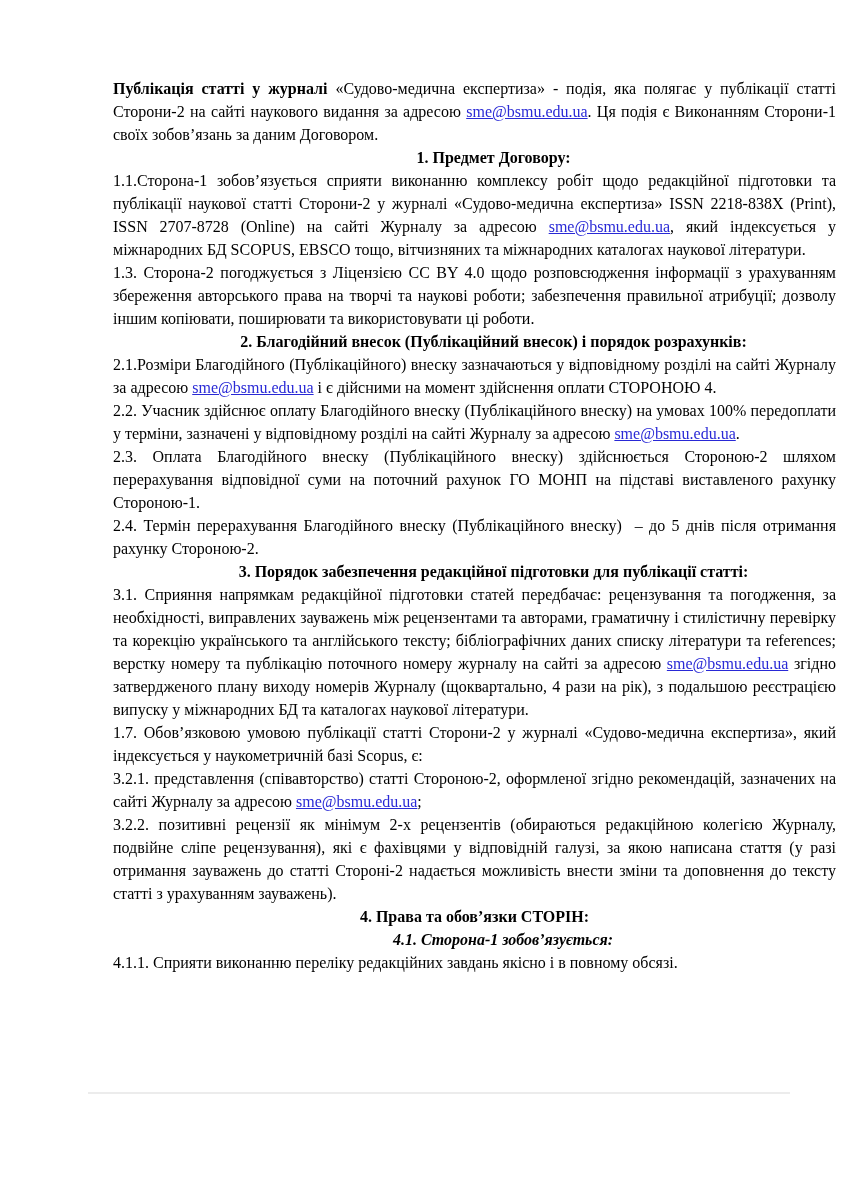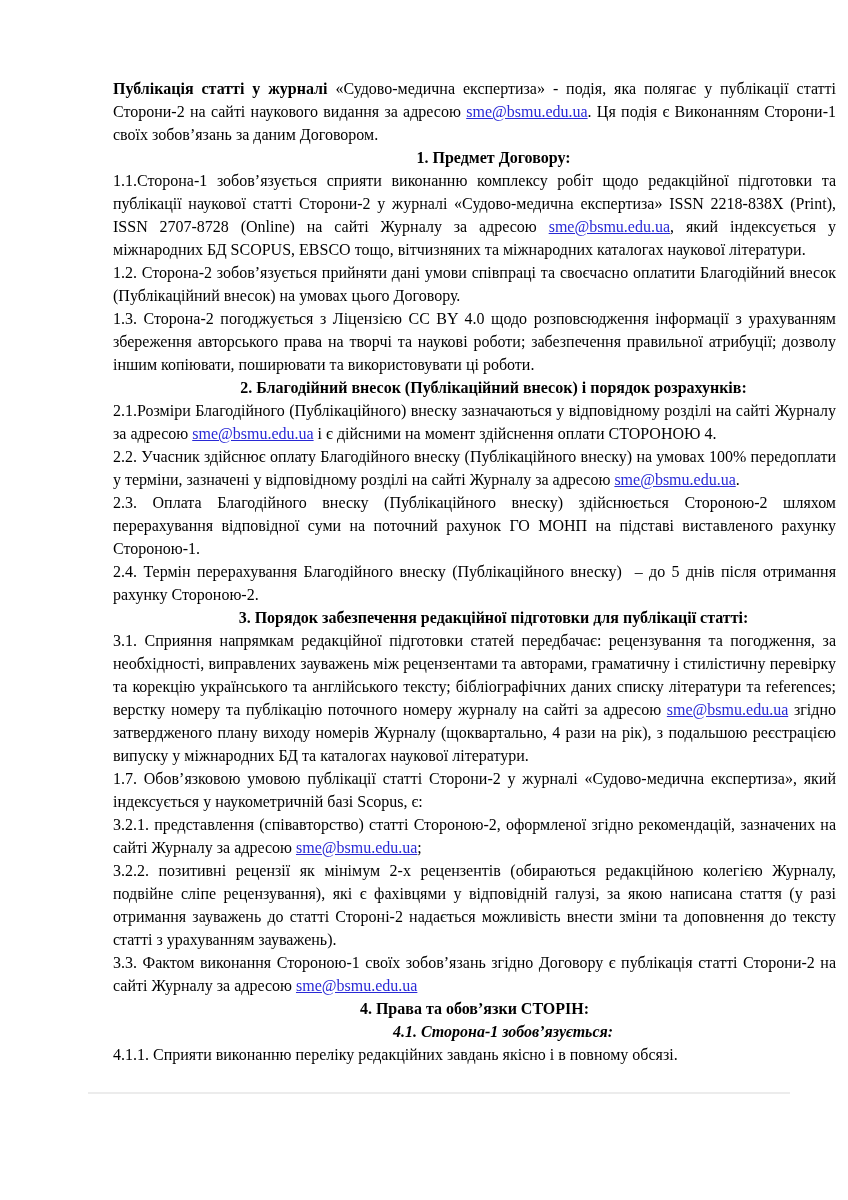--- a/index.html
+++ b/index.html
@@ -34,31 +34,29 @@
   }
 </style>
 </head>
 <body>
 
 <div class="page">
   <div class="textblock" id="doc-body">
       <p class="para"><span class="b">Публікація статті у журналі </span><span>«Судово-медична експертиза» - подія, яка полягає у публікації статті Сторони-2 на сайті наукового видання за адресою </span><a class="lnk">sme@bsmu.edu.ua</a><span>. Ця подія є Виконанням Сторони-1 своїх зобов’язань за даним Договором.</span></p>
       <p class="para heading-indent"><span>1. Предмет Договору:</span></p>
       <p class="para"><span>1.1.Сторона-1 зобов’язується сприяти виконанню комплексу робіт щодо редакційної підготовки та публікації наукової статті Сторони-2 у журналі «Судово-медична експертиза» ISSN 2218-838X (Print), ISSN 2707-8728 (Online) на сайті Журналу за адресою </span><a class="lnk">sme@bsmu.edu.ua</a><span>, який індексується у міжнародних БД SCOPUS, EBSCO тощо, вітчизняних та міжнародних каталогах наукової літератури.</span></p>
-      <p class="para"><span>1.2. Сторона-2 зобов’язується прийняти дані умови співпраці та своєчасно оплатити Благодійний внесок (Публікаційний внесок) на умовах цього Договору.</span></p>
       <p class="para"><span>1.3. Сторона-2 погоджується з Ліцензією CC BY 4.0 щодо розповсюдження інформації з урахуванням збереження авторського права на творчі та наукові роботи; забезпечення правильної атрибуції; дозволу іншим копіювати, поширювати та використовувати ці роботи.</span></p>
       <p class="para heading-indent"><span>2. Благодійний внесок (Публікаційний внесок) і порядок розрахунків:</span></p>
       <p class="para"><span>2.1.Розміри Благодійного (Публікаційного) внеску зазначаються у відповідному розділі на сайті Журналу за адресою </span><a class="lnk">sme@bsmu.edu.ua</a><span> і є дійсними на момент здійснення оплати СТОРОНОЮ 4.</span></p>
       <p class="para"><span>2.2. Учасник здійснює оплату Благодійного внеску (Публікаційного внеску) на умовах 100% передоплати у терміни, зазначені у відповідному розділі на сайті Журналу за адресою </span><a class="lnk">sme@bsmu.edu.ua</a><span>.</span></p>
       <p class="para"><span>2.3. Оплата Благодійного внеску (Публікаційного внеску) здійснюється Стороною-2 шляхом перерахування відповідної суми на поточний рахунок ГО МОНП на підставі виставленого рахунку Стороною-1.</span></p>
       <p class="para"><span>2.4. Термін перерахування Благодійного внеску (Публікаційного внеску) &nbsp;– до 5 днів після отримання рахунку Стороною-2.</span></p>
       <p class="para heading-indent"><span>3. Порядок забезпечення редакційної підготовки для публікації статті:</span></p>
       <p class="para"><span>3.1. Сприяння напрямкам редакційної підготовки статей передбачає: рецензування та погодження, за необхідності, виправлених зауважень між рецензентами та авторами, граматичну і стилістичну перевірку та корекцію українського та англійського тексту; бібліографічних даних списку літератури та references; верстку номеру та публікацію поточного номеру журналу на сайті за адресою </span><a class="lnk">sme@bsmu.edu.ua</a><span> згідно затвердженого плану виходу номерів Журналу (щоквартально, 4 рази на рік), з подальшою реєстрацією випуску у міжнародних БД та каталогах наукової літератури.</span></p>
       <p class="para"><span>1.7. Обов’язковою умовою публікації статті Сторони-2 у журналі «Судово-медична експертиза», який індексується у наукометричній базі Scopus, є:</span></p>
       <p class="para"><span>3.2.1. представлення (співавторство) статті Стороною-2, оформленої згідно рекомендацій, зазначених на сайті Журналу за адресою </span><a class="lnk">sme@bsmu.edu.ua</a><span>;</span></p>
       <p class="para"><span>3.2.2. позитивні рецензії як мінімум 2-х рецензентів (обираються редакційною колегією Журналу, подвійне сліпе рецензування), які є фахівцями у відповідній галузі, за якою написана стаття (у разі отримання зауважень до статті Стороні-2 надається можливість внести зміни та доповнення до тексту статті з урахуванням зауважень).</span></p>
-      <p class="para"><span>3.3. Фактом виконання Стороною-1 своїх зобов’язань згідно Договору є публікація статті Сторони-2 на сайті Журналу за адресою </span><a class="lnk">sme@bsmu.edu.ua</a></p>
       <p class="para heading-left"><span>4. Права та обов’язки СТОРІН:</span></p>
       <p class="para heading-sub"><span>4.1. Сторона-1 зобов’язується:</span></p>
       <p class="para"><span>4.1.1. Сприяти виконанню переліку редакційних завдань якісно і в повному обсязі.</span></p>
     </div>
   <hr class="divider">
 </div>
 
 </body></html>

